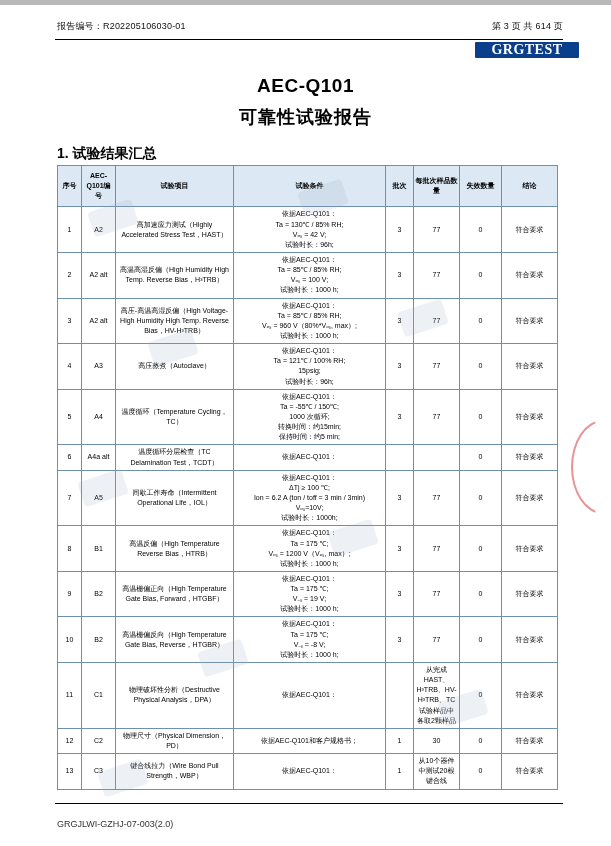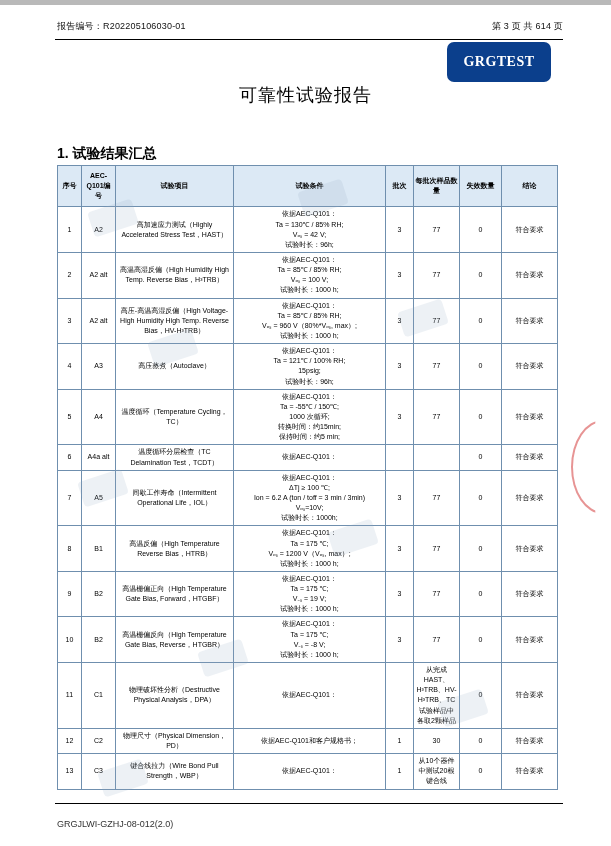--- a/index.html
+++ b/index.html
@@ -38,25 +38,25 @@
     align-items: flex-start;
     font-size: 9px;
     letter-spacing: 0.2px;
   }
   .hdr .report-no { color: #111; }
   .hdr .pageinfo { color: #111; }
 
   .logo {
     position: absolute;
     top: 37px;
-    right: 60px;
+    right: 32px;
     width: 104px;
-    height: 40px;
+    height: 16px;
     background: #0b3f8c;
-    border-radius: 7px;
+    border-radius: 1px;
     display: flex;
     align-items: center;
     justify-content: center;
   }
   .logo .logo-text {
     color: #fff;
     font-size: 14px;
     font-weight: bold;
     letter-spacing: 0.5px;
     font-family: "Liberation Serif", serif;
@@ -69,21 +69,21 @@
     width: 611px;
     text-align: center;
   }
   .title-main {
     font-size: 19px;
     font-weight: bold;
     letter-spacing: 0.5px;
   }
   .title-sub {
     font-size: 18px;
-    font-weight: normal;
+    font-weight: bold;
     margin-top: 8px;
     letter-spacing: 1px;
   }
 
   .section-title {
     position: absolute;
     top: 140px;
     left: 57px;
     font-size: 14px;
     font-weight: bold;
@@ -182,20 +182,21 @@
   <div class="hdr">
     <div class="report-no">报告编号：R202205106030-01</div>
     <div class="pageinfo">第 3 页  共 614 页</div>
   </div>
 
   <div class="logo">
     <span class="logo-text">GRGTEST</span>
   </div>
 
   <div class="title-block">
+    <div class="title-main">AEC-Q101</div>
     <div class="title-sub">可靠性试验报告</div>
   </div>
 
   <div class="section-title">1. 试验结果汇总</div>
 
   <div class="tbl-wrap">
     <table class="main">
       <colgroup>
         <col class="col1">
           <col class="col2">
@@ -376,21 +377,21 @@
             <td class="batch">1</td>
             <td class="qty">从10个器件中测试20根键合线</td>
             <td class="fail">0</td>
             <td class="concl">符合要求</td>
           </tr>
         </tbody>
     </table>
   </div>
 
   <div class="rule bottom"></div>
-  <div class="footer">GRGJLWI-GZHJ-08-012(2.0)</div>
+  <div class="footer">GRGJLWI-GZHJ-07-003(2.0)</div>
 
   <div class="wm" style="left:90px; top:200px;"></div>
   <div class="wm" style="left:300px; top:180px;"></div>
   <div class="wm" style="left:150px; top:330px;"></div>
   <div class="wm" style="left:400px; top:300px;"></div>
   <div class="wm" style="left:80px; top:470px;"></div>
   <div class="wm" style="left:330px; top:520px;"></div>
   <div class="wm" style="left:200px; top:640px;"></div>
   <div class="wm" style="left:440px; top:690px;"></div>
   <div class="wm" style="left:100px; top:760px;"></div>

